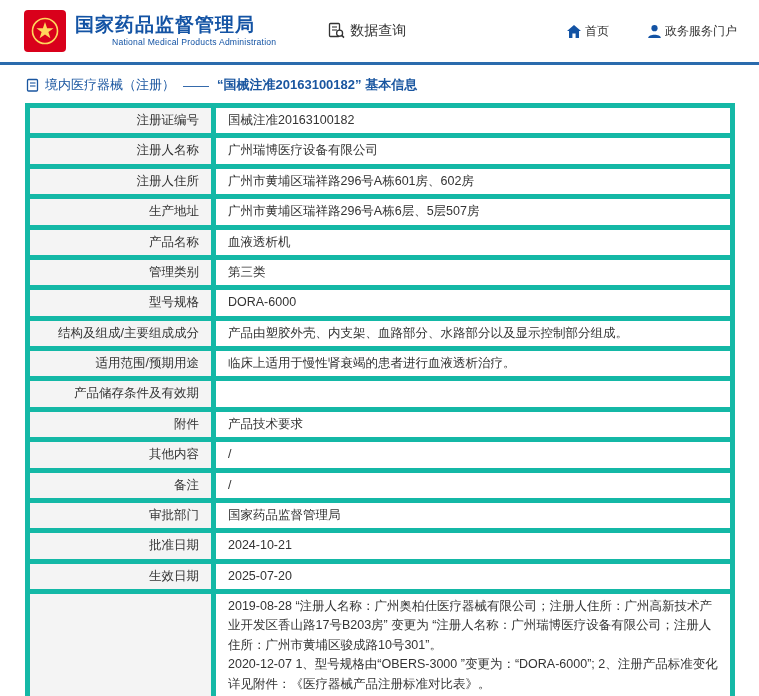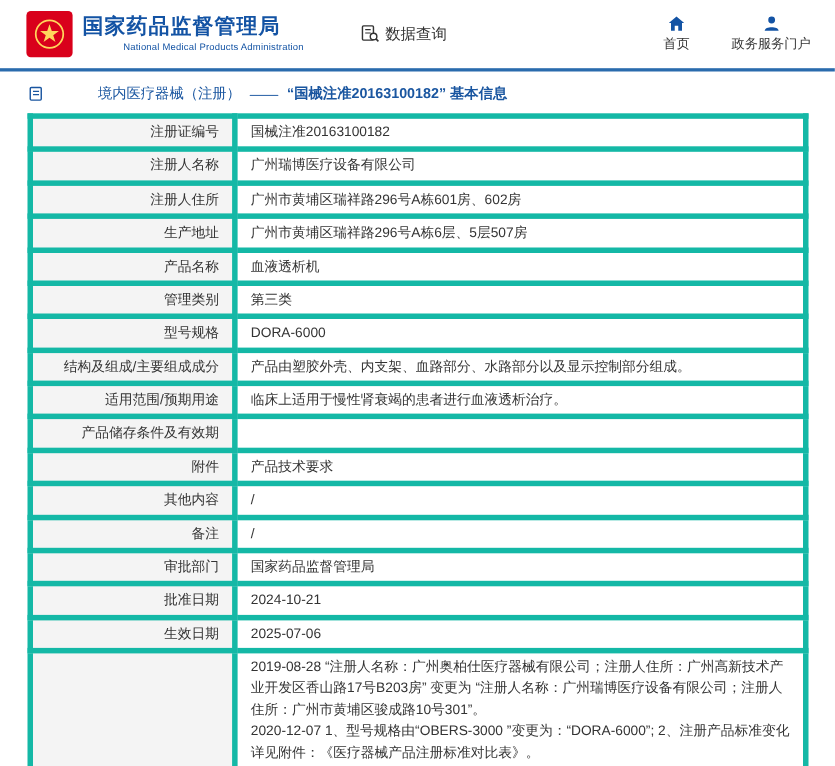--- a/index.html
+++ b/index.html
@@ -35,37 +35,37 @@
     font-size: 8.6px; color: #1353a4; margin-top: 2px; letter-spacing: 0.2px; margin-left: 37px;
   }
   .data-query {
     display: flex; gap: 5px;
     margin-left: 52px;
     font-size: 14px; font-weight: normal; color: #333;
     cursor: pointer;
   }
   .top-links { margin-left: auto; display: flex; gap: 38px; }
   .top-link {
-    display: flex; flex-direction: column; align-items: center; gap: 3px;
+    display: flex; align-items: center; gap: 3px;
     font-size: 12px; color: #333; text-decoration: none; cursor: pointer;
   }
   .top-link .glyph { height: 16px; display:flex; align-items:center; }
 
   .blue-rule { height: 3px; background: #2a6bad; width: 759px; }
 
   
   .breadcrumb {
     display: flex; align-items: center; gap: 6px;
     padding: 11px 24px 9px 26px;
     font-size: 13px;
     color: #1a56a0;
   }
   .breadcrumb .bc-sep { color: #1a56a0; margin: 0 2px; }
   .breadcrumb .bc-current { font-weight: bold; }
-  .bc-link { cursor: pointer; margin-left: 44px; }
+  .bc-link { cursor: pointer; }
 
   
   table.info-table {
     width: 710px;
     margin: 0 24px 10px 25px;
     border-collapse: collapse;
     font-size: 12.5px;
     table-layout: fixed;
   }
   table.info-table th, table.info-table td {
@@ -230,21 +230,21 @@
     <td>国家药品监督管理局</td>
   </tr>
 
   <tr>
     <th>批准日期</th>
     <td>2024-10-21</td>
   </tr>
 
   <tr>
     <th>生效日期</th>
-    <td>2025-07-06</td>
+    <td>2025-07-20</td>
   </tr>
 
 
   <tr>
     <th>变更情况</th>
     <td>2019-08-28 “注册人名称：广州奥柏仕医疗器械有限公司；注册人住所：广州高新技术产业开发区香山路17号B203房” 变更为 “注册人名称：广州瑞博医疗设备有限公司；注册人住所：广州市黄埔区骏成路10号301”。
 2020-12-07 1、型号规格由“OBERS-3000 ”变更为：“DORA-6000”; 2、注册产品标准变化详见附件：《医疗器械产品注册标准对比表》。
 2021-01-27 “生产地址：广州高新技术产业开发区香山路17号B203房” 变更为 “生产地址：广州市黄埔区瑞祥路296号A栋6层”。
 2022-05-13 详见《变更对比表》。
 2022-06-23 注册人住所：广州市黄埔区骏成路10号301;变更为：注册人住所：广州市黄埔区瑞祥路296号A栋601房、602房

